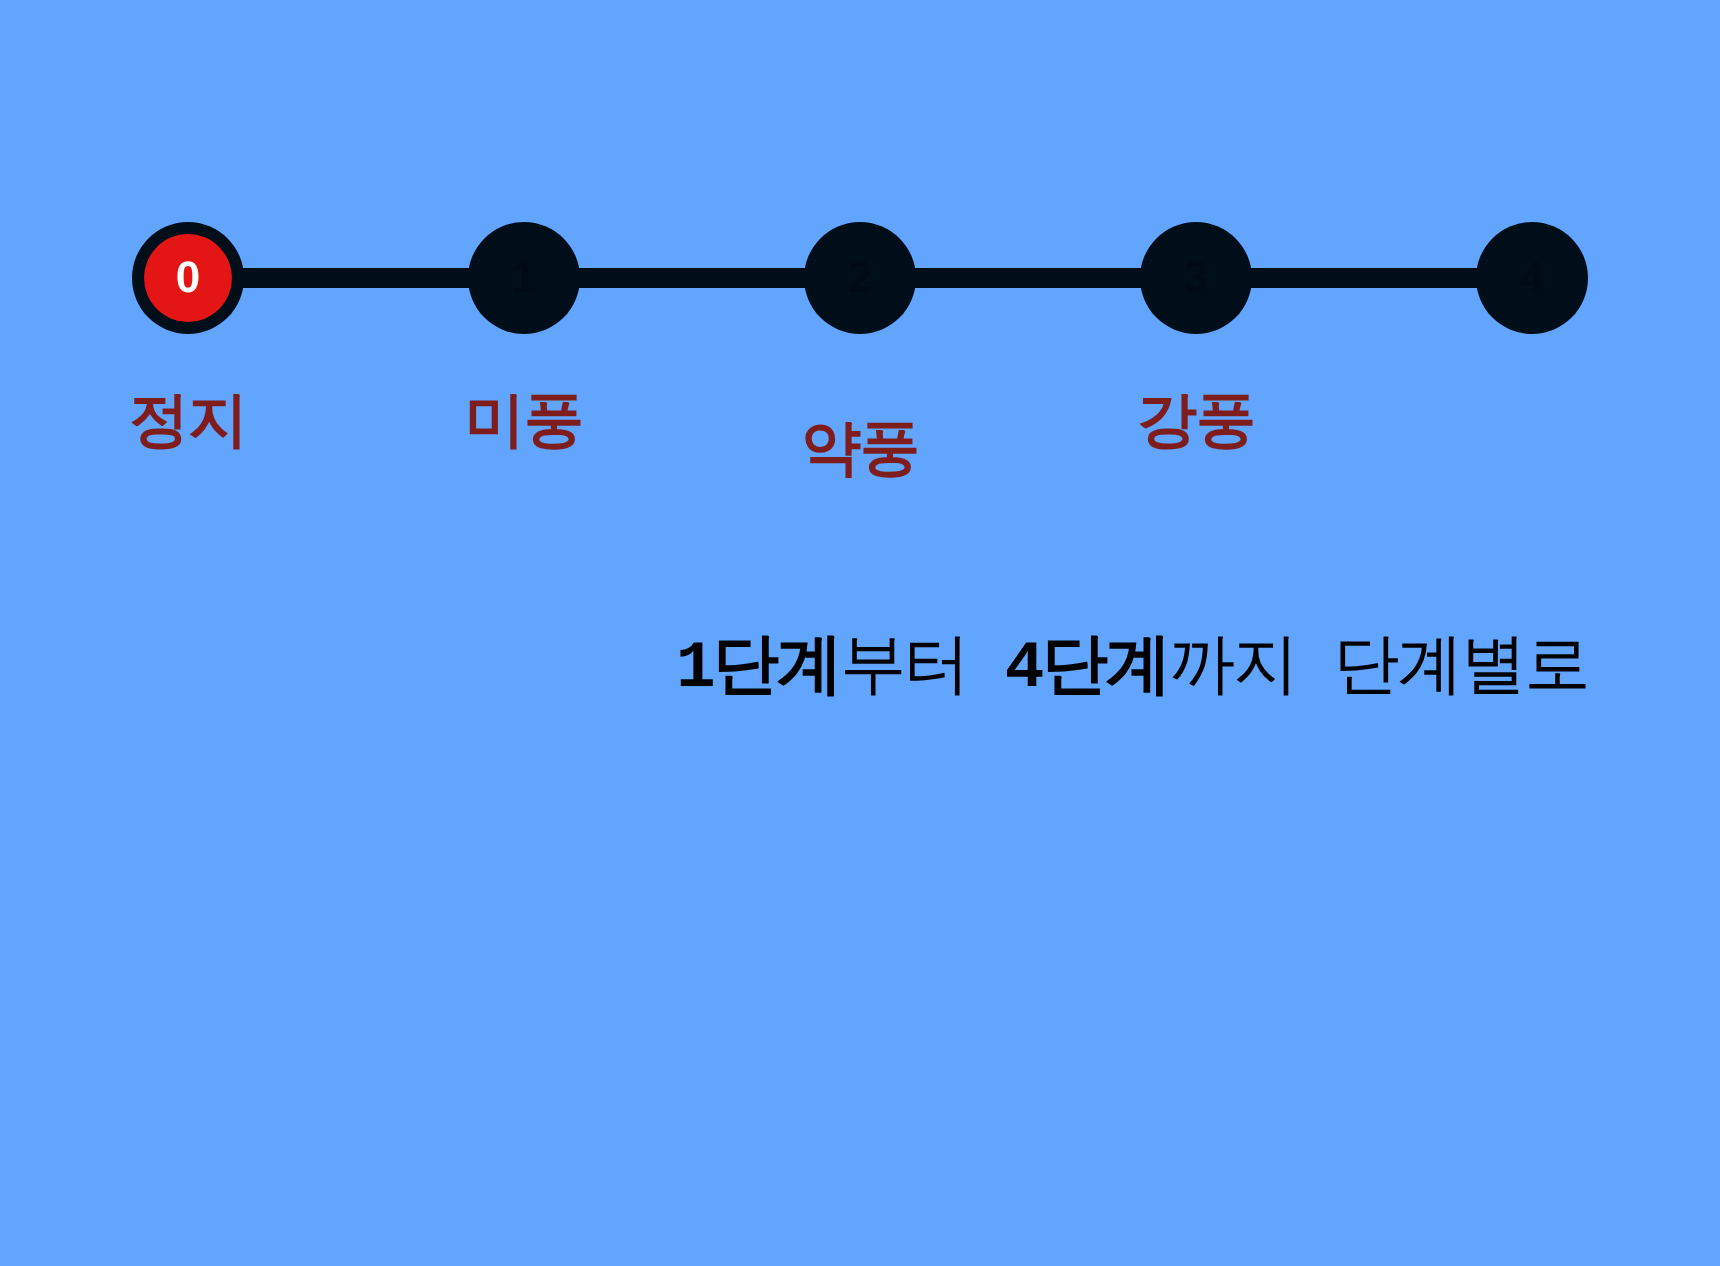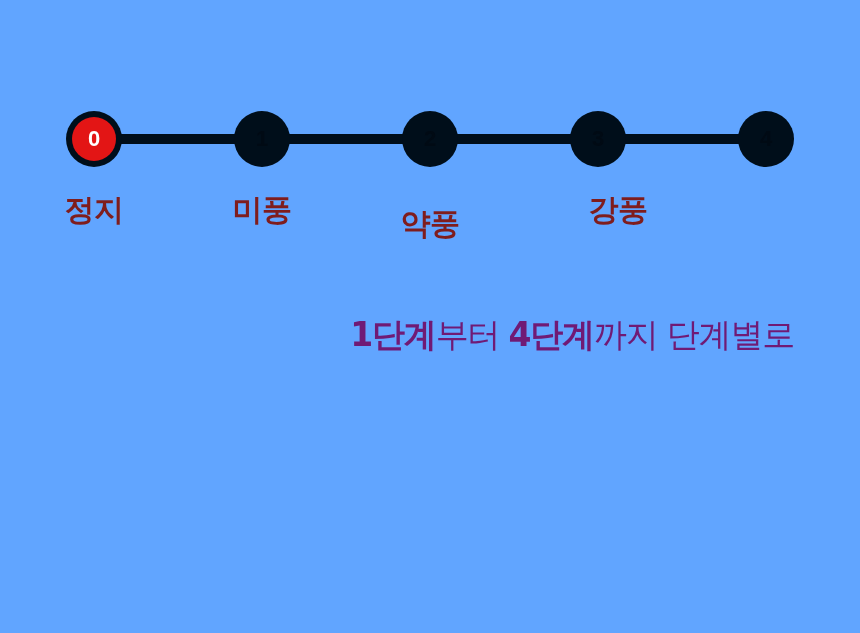--- a/index.html
+++ b/index.html
@@ -24,21 +24,21 @@
       width: 44px; height: 44px; border-radius: 50%; background: #e31515;
       display: flex; align-items: center; justify-content: center;
     }
     .node.active .node-num { color: #ffffff; }
     .label {
       position: absolute; top: 190px; width: 120px; text-align: center;
       font-size: 30px; color: #7f1d1d; letter-spacing: -0.5px; font-weight: bold;
     }
     .desc {
       position: absolute; right: 66px; top: 308px; text-align: right;
-      font-size: 33px; line-height: 53px; color: #701a75; letter-spacing: -1.2px;
+      font-size: 33px; line-height: 53px; color: #000000; letter-spacing: -1.2px; font-family: Liberation Mono, monospace;
     }
     .desc b { font-weight: bold; }
   </style>
 </head>
 <body>
 
 <div class="stepper">
   <svg class="track-svg" width="860" height="240">
     <rect x="94" y="134" width="672" height="10" fill="#000e1a"></rect>
 
@@ -65,18 +65,18 @@
   <div class="node" style="left:570px;">
     <span class="node-num">3</span>
   </div>
   <div class="node" style="left:738px;">
     <span class="node-num">4</span>
   </div>
 
   <div class="label" style="left:34px;">정지</div>
   <div class="label" style="left:202px;">미풍</div>
   <div class="label" style="left:370px;margin-top:14px;">약풍</div>
-  <div class="label" style="left:558px;text-align:center;">강풍</div>
+  <div class="label" style="left:538px;text-align:center;">강풍</div>
 </div>
 
 <div class="desc">
   <div><b>1단계</b><span>부터 </span><b>4단계</b><span>까지 단계별로</span></div>
 </div>
 
 </body></html>

